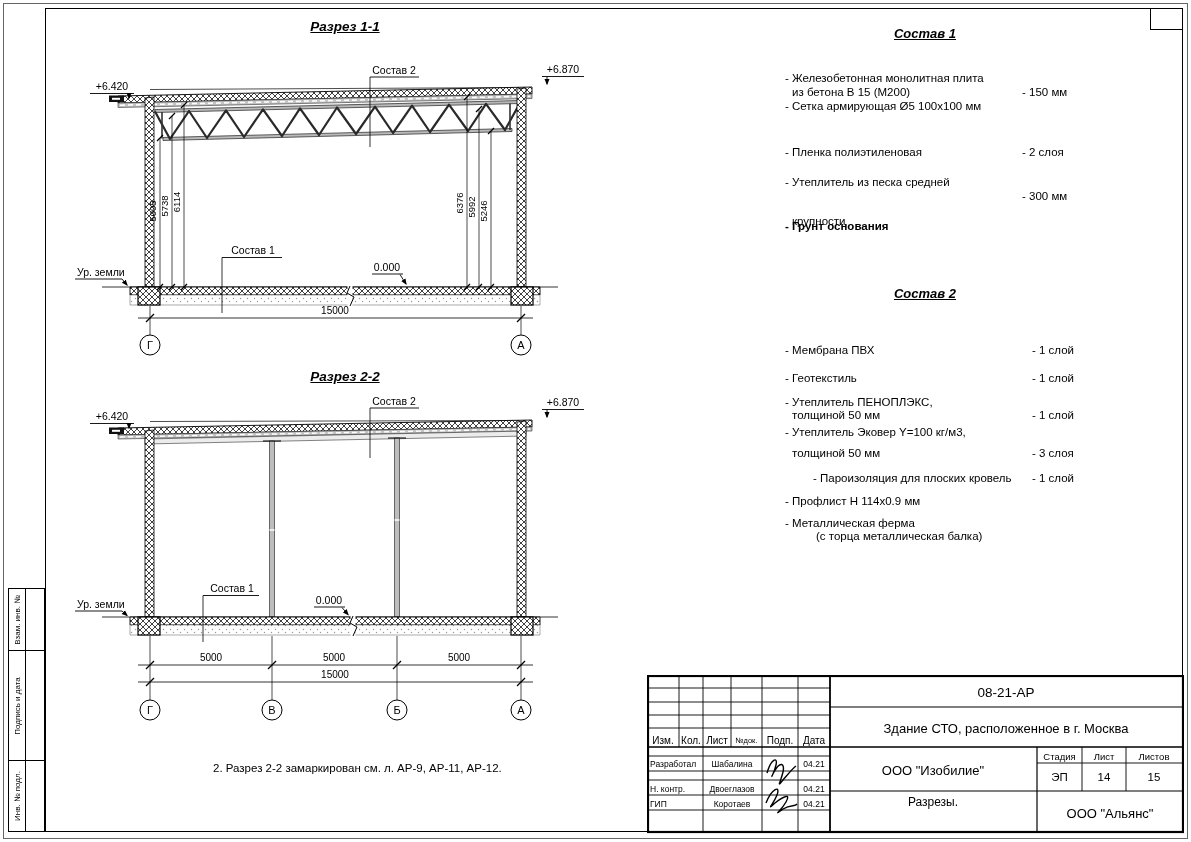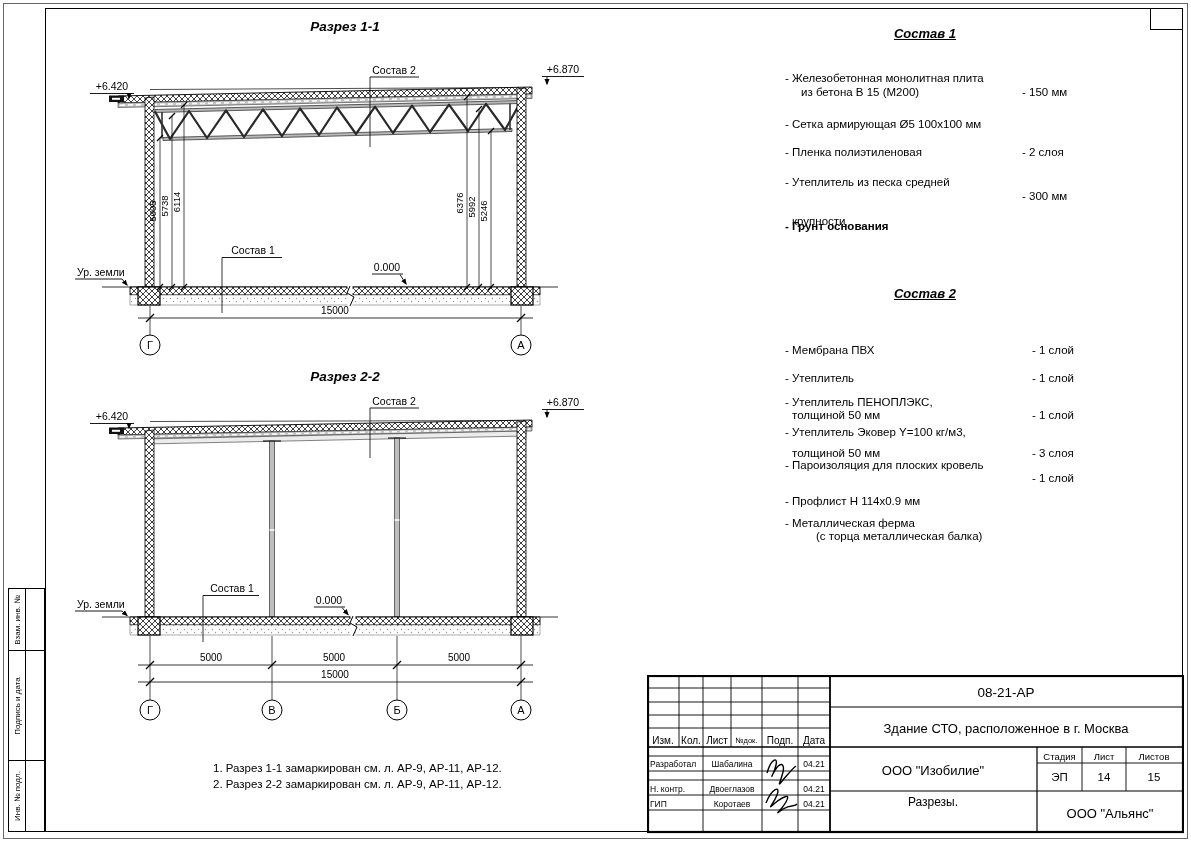--- a/index.html
+++ b/index.html
@@ -1,21 +1,21 @@
 <!DOCTYPE html>
 <html><head>
 <meta charset="utf-8">
 <style>
   html,body{margin:0;padding:0;background:#e8e8e8;}
   .sheet{position:relative;width:1191px;height:842px;background:#fff;
          font-family:"Liberation Sans",sans-serif;color:#000;overflow:hidden;}
   .outer-border{position:absolute;inset:3px;border:1px solid #666;}
   .inner-frame{position:absolute;left:45px;top:8px;width:1138px;height:824px;border:1.6px solid #000;box-sizing:border-box;}
   .corner-cell{position:absolute;left:1150px;top:8px;width:33px;height:22px;border:1px solid #000;box-sizing:border-box;}
-  .dwg-title{position:absolute;width:150px;text-align:center;font:italic 600 13.5px "Liberation Sans",sans-serif;}
+  .dwg-title{position:absolute;width:150px;text-align:center;font:italic 600 13.5px "Liberation Sans",sans-serif;text-decoration:underline;}
   .sostav{position:absolute;width:300px;font-size:11.5px;line-height:13px;}
   .sostav .head{position:absolute;left:0;top:0;width:280px;text-align:center;
                 font:italic 700 13px "Liberation Sans",sans-serif;text-decoration:underline;}
   .sostav .ln{position:absolute;left:0;white-space:nowrap;}
   .sostav .ln2{padding-left:7px;}
   .sostav .val{position:absolute;white-space:nowrap;}
   .notes{position:absolute;left:213px;top:760px;font-size:11.5px;line-height:16px;white-space:nowrap;}
   .vcell{position:absolute;left:8px;width:37px;border:1px solid #000;box-sizing:border-box;background:#fff;}
   .vcell .lab{position:absolute;left:0;top:0;width:17px;height:100%;border-right:1px solid #000;box-sizing:border-box;}
   .vcell .lab span{position:absolute;top:50%;left:50%;transform:translate(-50%,-50%) rotate(-90deg);
@@ -280,52 +280,51 @@
       <text x="100" y="324" text-anchor="middle" font-size="11">Г</text>
       <text x="222" y="324" text-anchor="middle" font-size="11">В</text>
       <text x="347" y="324" text-anchor="middle" font-size="11">Б</text>
       <text x="471" y="324" text-anchor="middle" font-size="11">А</text>
     </g>
   </svg>
 
   <div class="sostav" style="left:785px;top:26px;height:240px;">
     <div class="head">Состав 1</div>
     <div class="ln" style="top:46px;">- Железобетонная  монолитная плита</div>
-    <div class="ln ln2" style="top:60px;margin-left:9px;">из бетона В 15 (М200)</div>
+    <div class="ln ln2" style="top:60px;">из бетона В 15 (М200)</div>
     <div class="val" style="left:237px;top:60px;">- 150 мм</div>
-    <div class="ln" style="top:92px;">- Сетка армирующая Ø5 100х100 мм</div>
+    <div class="ln" style="top:74px;">- Сетка армирующая Ø5 100х100 мм</div>
     <div class="ln" style="top:120px;">- Пленка полиэтиленовая</div>
     <div class="val" style="left:237px;top:120px;">-  2 слоя</div>
     <div class="ln" style="top:150px;">- Утеплитель из песка средней</div>
     <div class="ln ln2" style="top:164px;margin-top:25px;">крупности</div>
     <div class="val" style="left:237px;top:164px;">- 300 мм</div>
     <div class="ln" style="top:194px;font-weight:bold;">- Грунт основания</div>
   </div>
 
   <div class="sostav" style="left:785px;top:286px;height:270px;">
     <div class="head">Состав 2</div>
     <div class="ln" style="top:58px;">- Мембрана ПВХ</div>
     <div class="val" style="left:247px;top:58px;">- 1 слой</div>
-    <div class="ln" style="top:86px;">- Утеплитель</div>
+    <div class="ln" style="top:86px;">- Геотекстиль</div>
     <div class="val" style="left:247px;top:86px;">- 1 слой</div>
     <div class="ln" style="top:110px;">- Утеплитель ПЕНОПЛЭКС,</div>
     <div class="ln ln2" style="top:123px;">толщиной 50 мм</div>
     <div class="val" style="left:247px;top:123px;">- 1 слой</div>
     <div class="ln" style="top:140px;">- Утеплитель Эковер Y=100 кг/м3,</div>
     <div class="ln ln2" style="top:161px;">толщиной 50 мм</div>
     <div class="val" style="left:247px;top:161px;">- 3 слоя</div>
-    <div class="ln" style="top:173px;">- Пароизоляция для плоских кровель</div>
+    <div class="ln" style="top:186px;margin-left:28px;">- Пароизоляция для плоских кровель</div>
     <div class="val" style="left:247px;top:186px;">- 1 слой</div>
     <div class="ln" style="top:209px;">- Профлист Н 114х0.9 мм</div>
     <div class="ln" style="top:231px;">- Металлическая ферма</div>
     <div class="ln ln2" style="top:244px;margin-left:24px;">(с торца металлическая балка)</div>
   </div>
 
   <div class="notes">
-    <div>1. Разрез 1-1 замаркирован см. л. АР-9, АР-11, АР-12.</div>
     <div>2. Разрез 2-2 замаркирован см. л. АР-9, АР-11, АР-12.</div>
   </div>
 
   <svg style="position:absolute;left:647px;top:675px;" width="537" height="159" viewBox="0 0 537 159">
     <rect x="1" y="1" width="535" height="156" fill="#fff" stroke="#000" stroke-width="2.2"></rect>
     <g stroke="#000">
       <line x1="183" y1="1" x2="183" y2="157" stroke-width="1.8"></line>
       <line x1="32" y1="1" x2="32" y2="72" stroke-width="0.9"></line>
       <line x1="56" y1="1" x2="56" y2="157" stroke-width="0.9"></line>
       <line x1="84" y1="1" x2="84" y2="72" stroke-width="0.9"></line>

